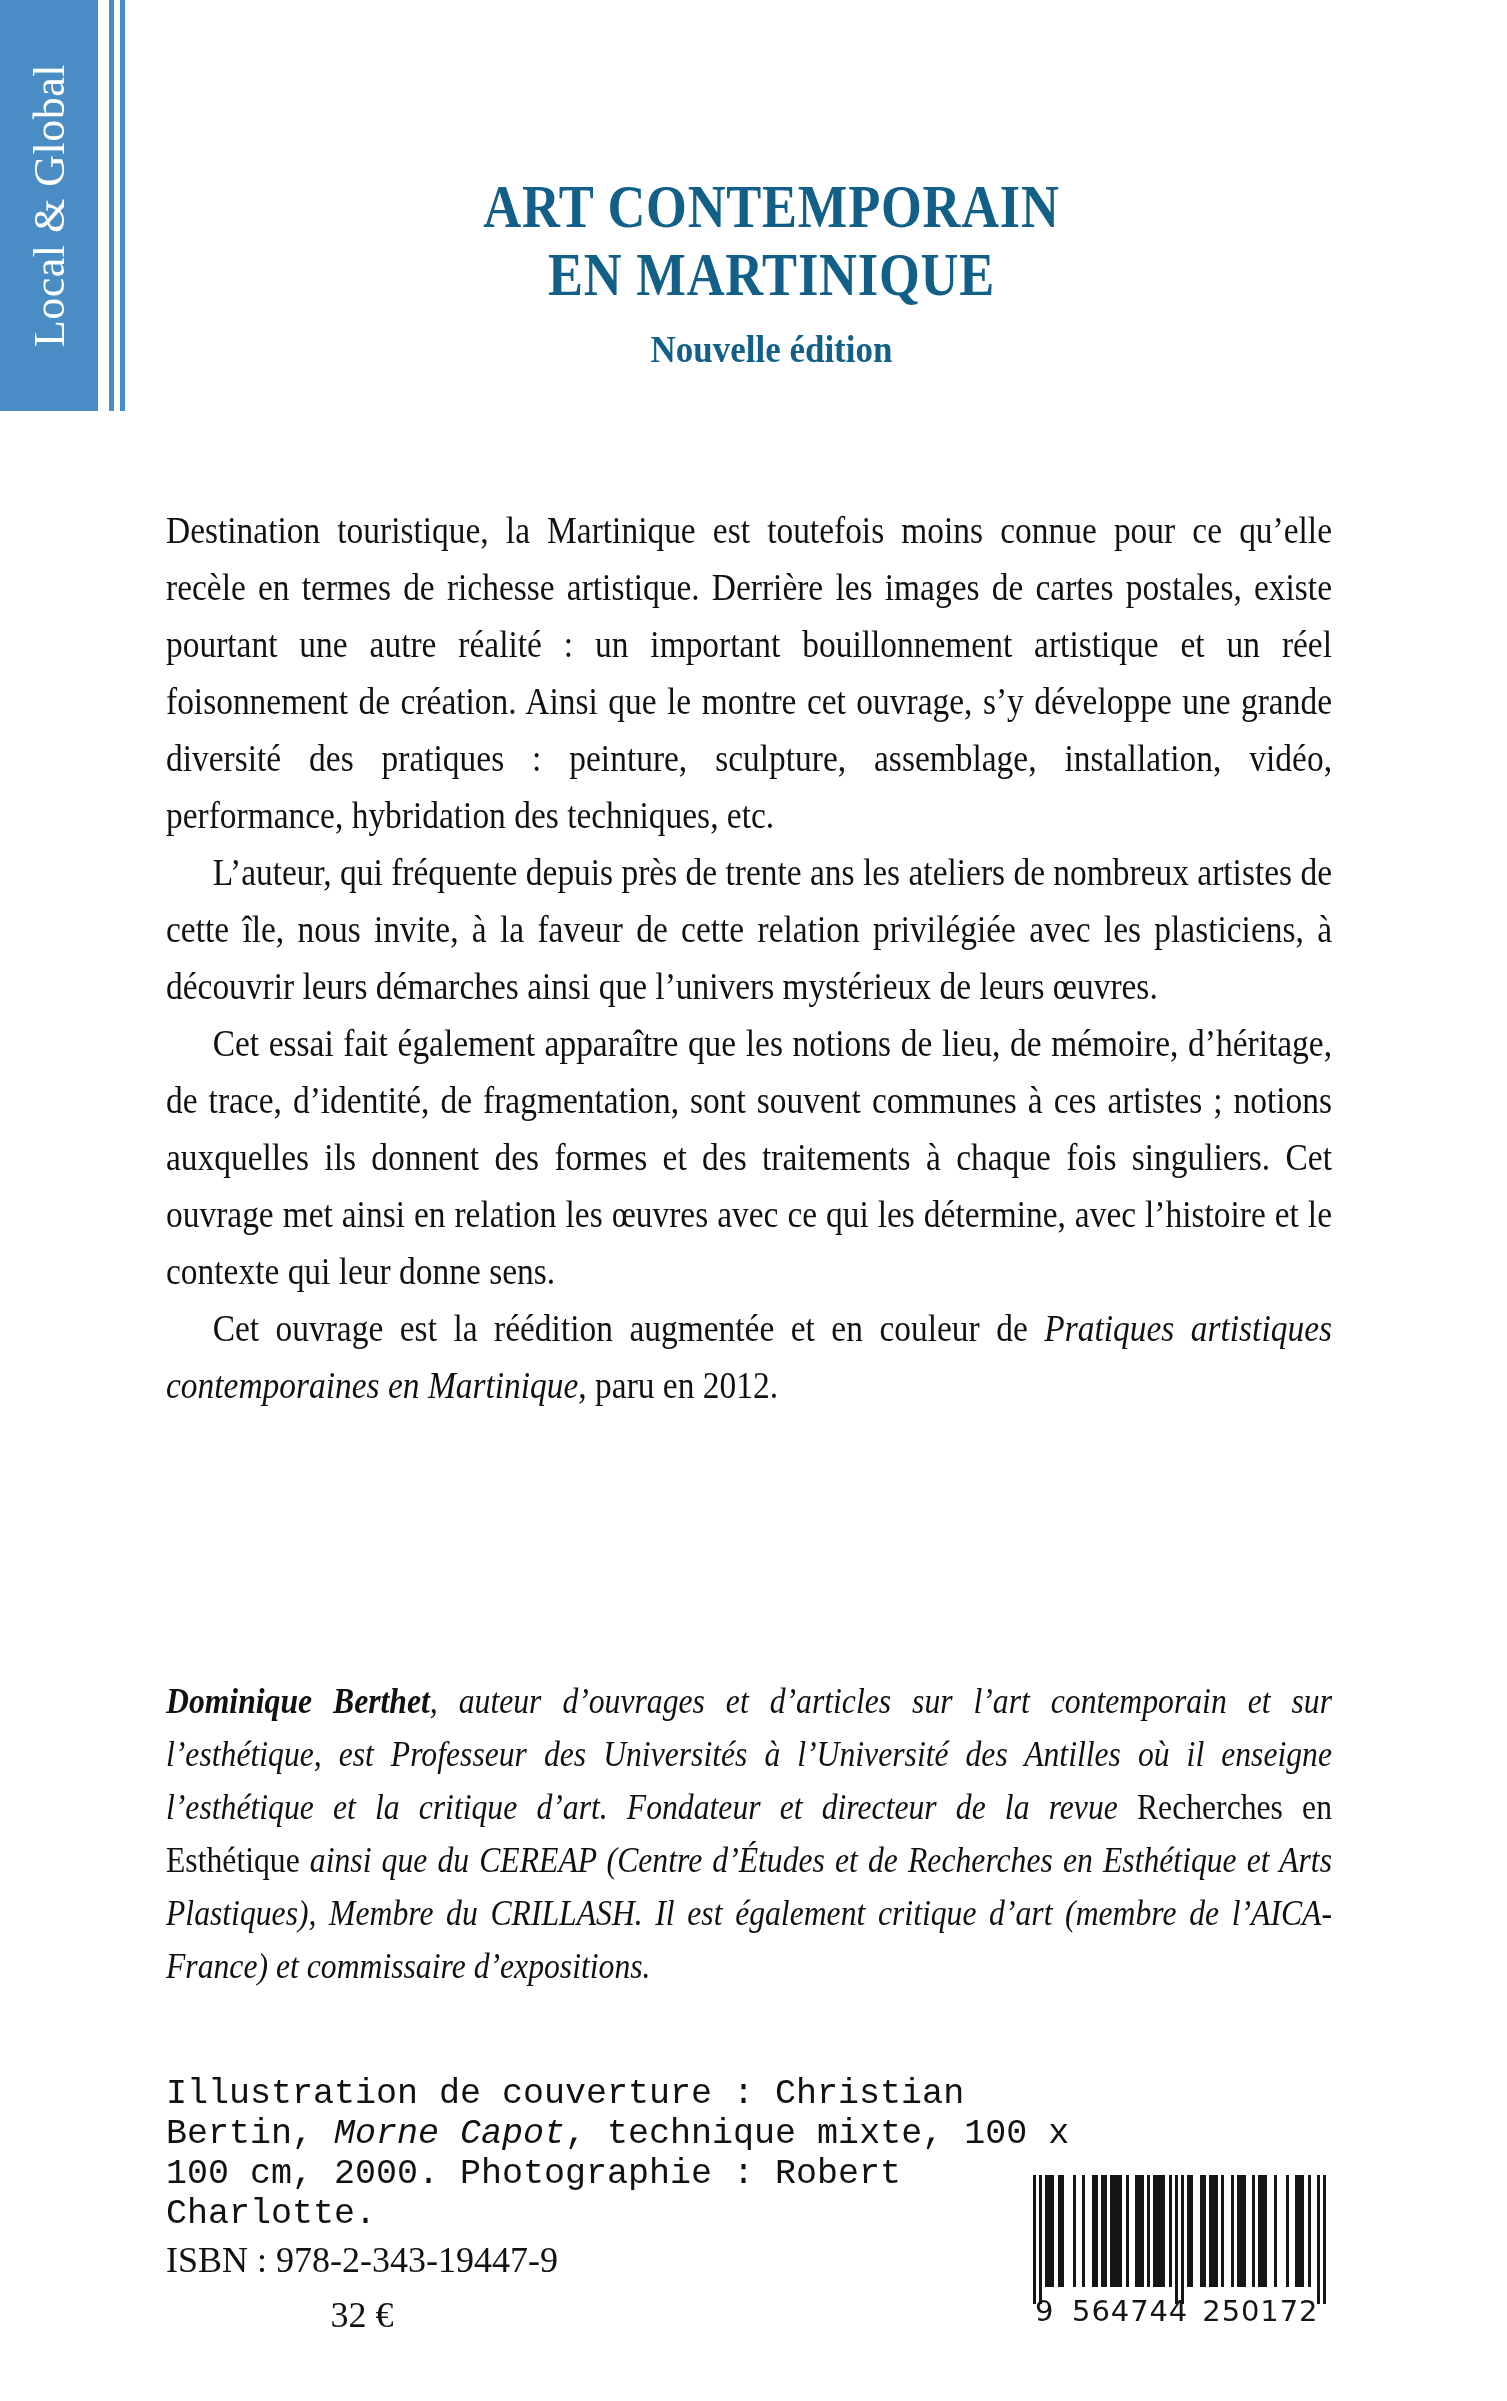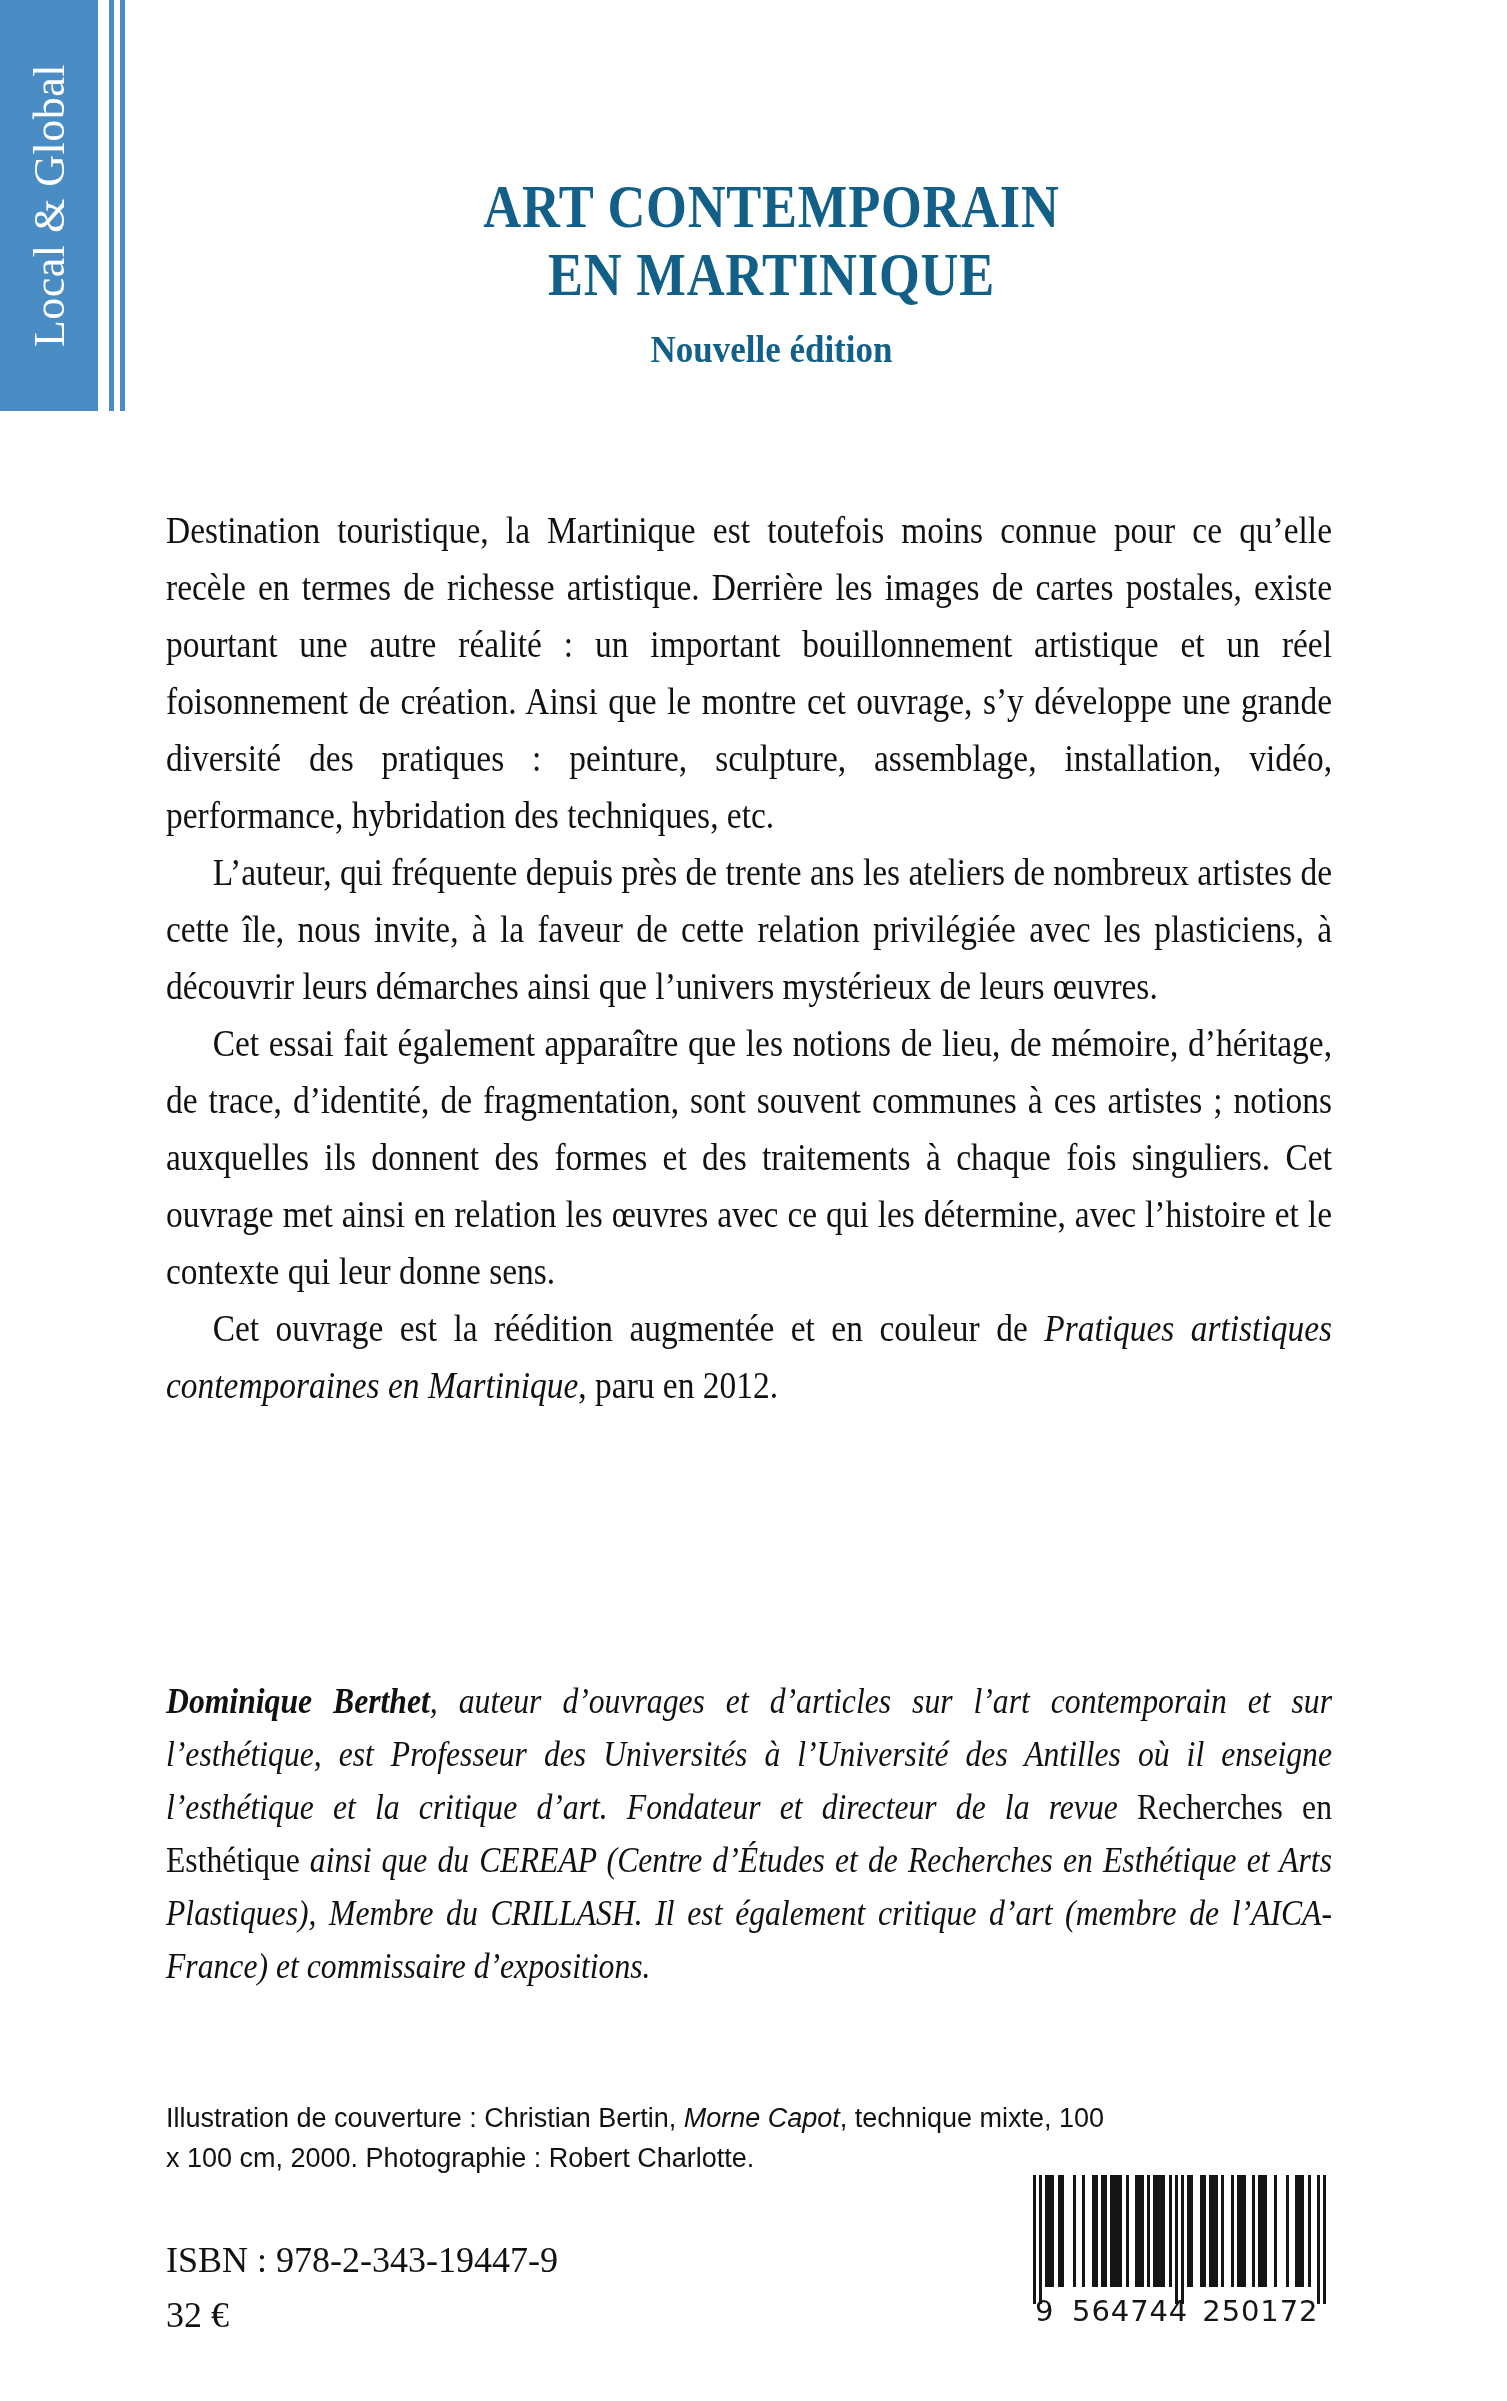--- a/index.html
+++ b/index.html
@@ -125,35 +125,35 @@
     font-style: italic;
   }
   .bio .roman { font-style: normal; }
 
   
   .credits {
     position: absolute;
     left: 166px;
     top: 2074px;
     width: 946px;
-    font-family: Liberation Sans, sans-serif;
-    font-size: 27px;
+    font-family: Liberation Mono, monospace;
+    font-size: 35px;
     line-height: 40px;
-    margin-top: 24px;
   }
   .credits i { font-style: italic; }
 
   
   .isbn-block {
     position: absolute;
     left: 166px;
     top: 2233px;
     font-family: "Liberation Serif", "DejaVu Serif", serif;
     font-size: 36px;
     line-height: 55px;
+    text-align: center;
   }
 
   
   .barcode-wrap {
     position: absolute;
     left: 1033px;
     top: 2175px;
     width: 293px;
     height: 170px;
   }

